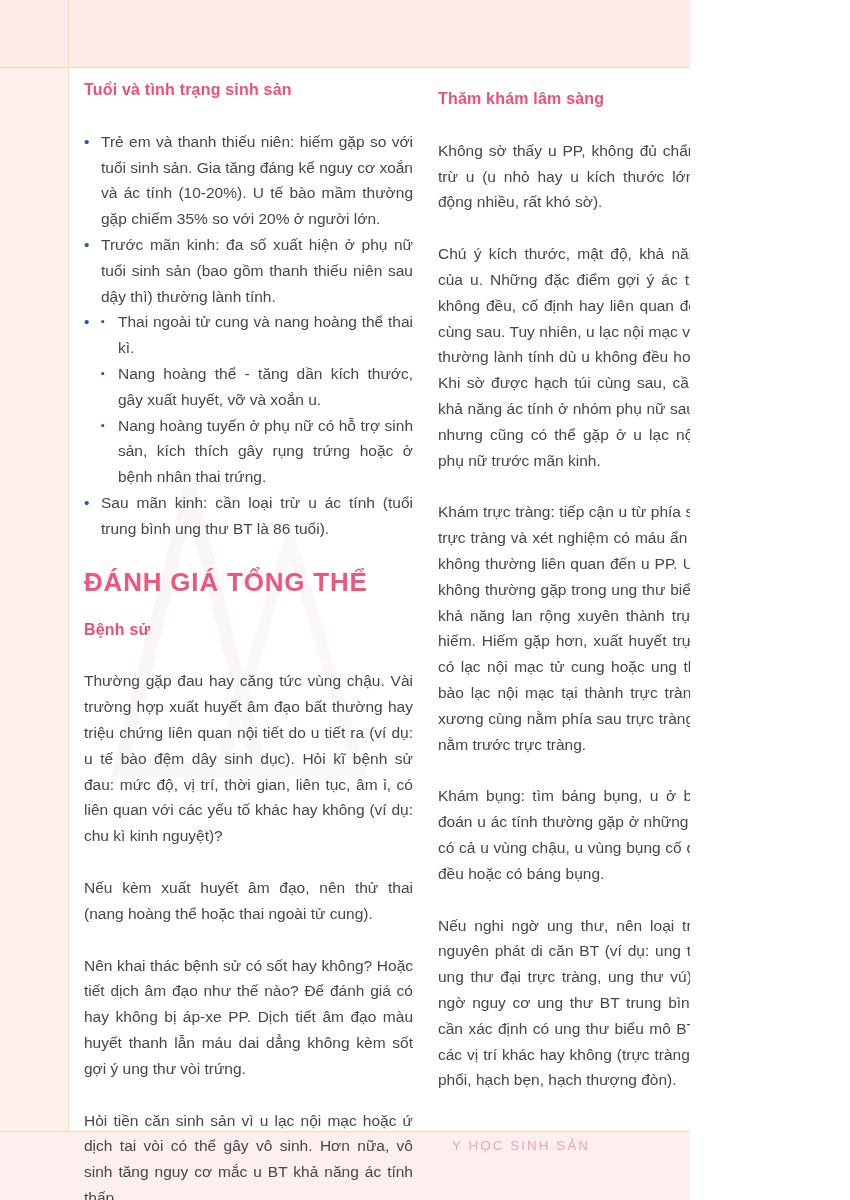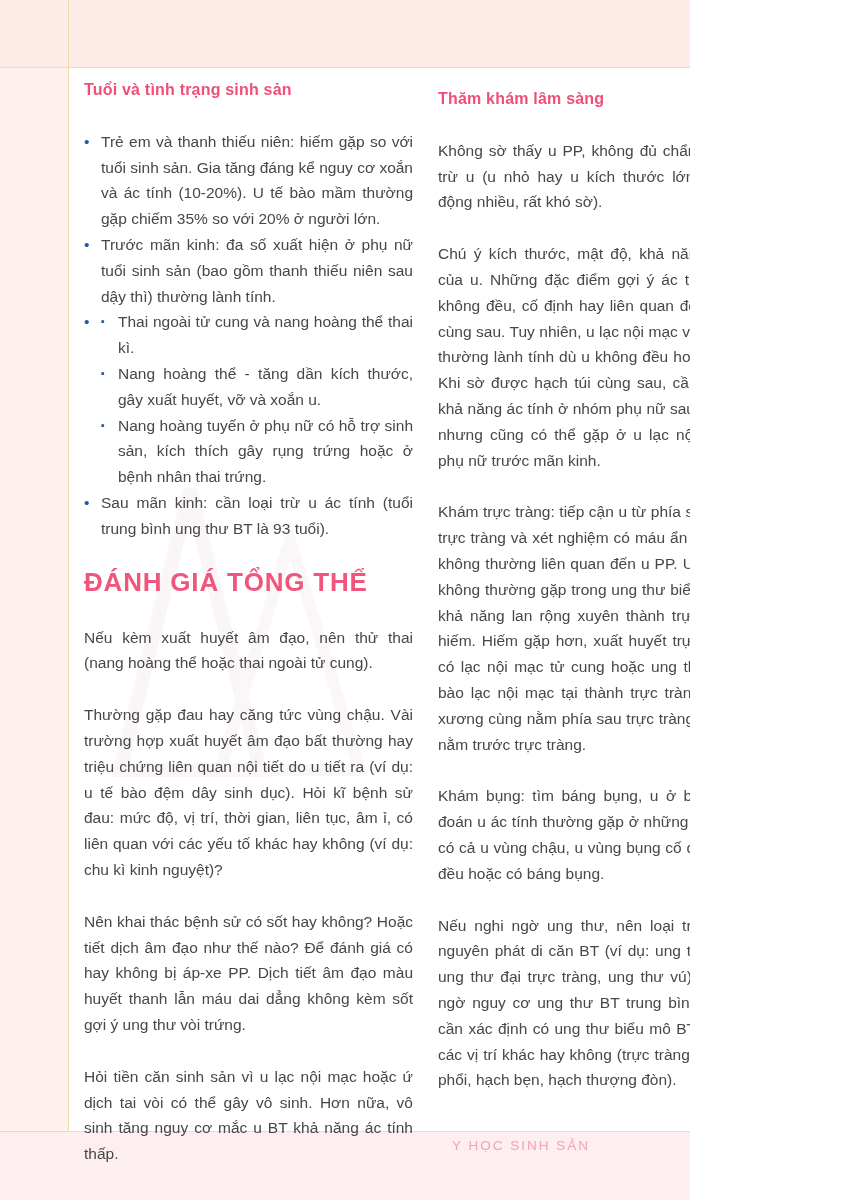--- a/index.html
+++ b/index.html
@@ -105,29 +105,30 @@
       <li class="l2">
         <span class="dot">▪</span>
         <span>Nang hoàng thể - tăng dần kích thước, gây xuất huyết, vỡ và xoắn u.</span>
       </li>
       <li class="l2">
         <span class="dot">▪</span>
         <span>Nang hoàng tuyến ở phụ nữ có hỗ trợ sinh sản, kích thích gây rụng trứng hoặc ở bệnh nhân thai trứng.</span>
       </li>
       <li>
         <span class="dot">•</span>
-        <span>Sau mãn kinh: cần loại trừ u ác tính (tuổi trung bình ung thư BT là 93 tuổi).</span>
+        <span>Sau mãn kinh: cần loại trừ u ác tính (tuổi trung bình ung thư BT là 86 tuổi).</span>
       </li>
     </ul>
 
     <div class="main-heading">ĐÁNH GIÁ TỔNG THỂ</div>
 
+    <h3 class="sub-heading mt-head">Bệnh sử</h3>
 
+    <p class="body-p">Thường gặp đau hay căng tức vùng chậu. Vài trường hợp xuất huyết âm đạo bất thường hay triệu chứng liên quan nội tiết do u tiết ra (ví dụ: u tế bào đệm dây sinh dục). Hỏi kĩ bệnh sử đau: mức độ, vị trí, thời gian, liên tục, âm ỉ, có liên quan với các yếu tố khác hay không (ví dụ: chu kì kinh nguyệt)?</p>
     <p class="body-p">Nếu kèm xuất huyết âm đạo, nên thử thai (nang hoàng thể hoặc thai ngoài tử cung).</p>
-    <p class="body-p">Thường gặp đau hay căng tức vùng chậu. Vài trường hợp xuất huyết âm đạo bất thường hay triệu chứng liên quan nội tiết do u tiết ra (ví dụ: u tế bào đệm dây sinh dục). Hỏi kĩ bệnh sử đau: mức độ, vị trí, thời gian, liên tục, âm ỉ, có liên quan với các yếu tố khác hay không (ví dụ: chu kì kinh nguyệt)?</p>
     <p class="body-p">Nên khai thác bệnh sử có sốt hay không? Hoặc tiết dịch âm đạo như thế nào? Để đánh giá có hay không bị áp-xe PP. Dịch tiết âm đạo màu huyết thanh lẫn máu dai dẳng không kèm sốt gợi ý ung thư vòi trứng.</p>
     <p class="body-p">Hỏi tiền căn sinh sản vì u lạc nội mạc hoặc ứ dịch tai vòi có thể gây vô sinh. Hơn nữa, vô sinh tăng nguy cơ mắc u BT khả năng ác tính thấp.</p>
 
   </div>
 
   <div class="col col-right">
 
 
     <h3 class="sub-heading mt-head">Thăm khám lâm sàng</h3>
 

